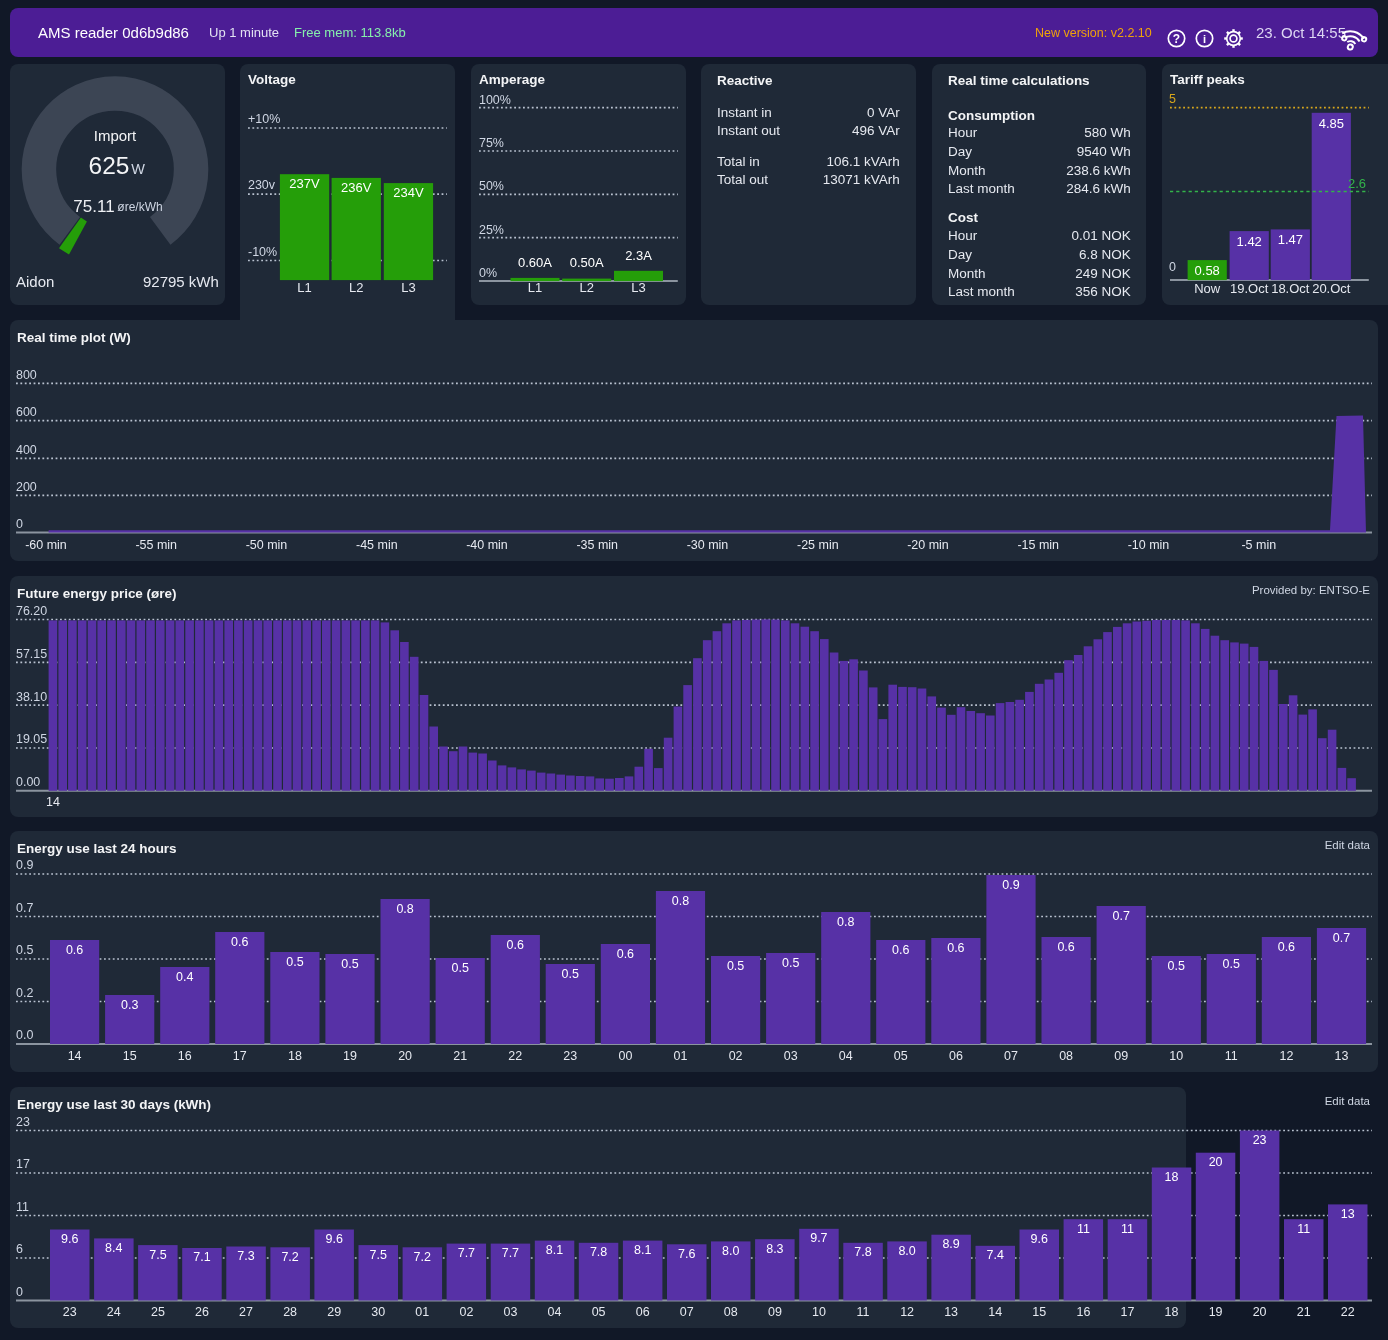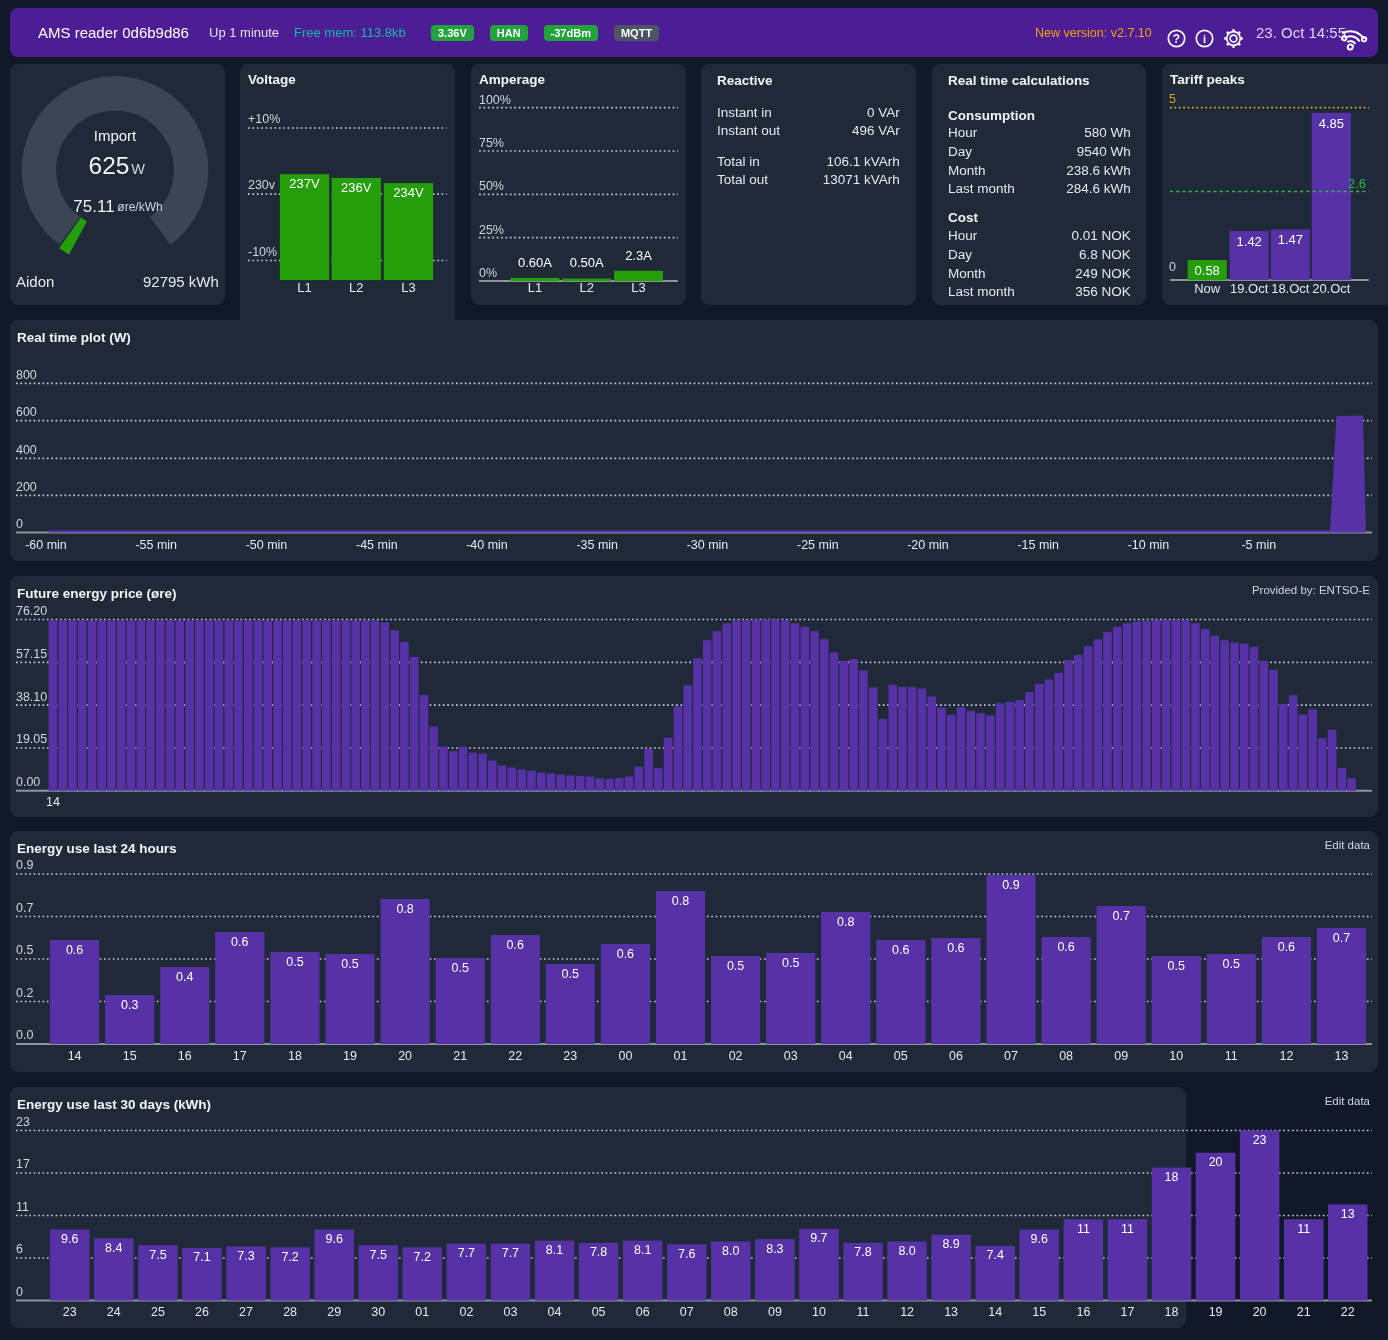--- a/index.html
+++ b/index.html
@@ -6,28 +6,22 @@
 svg{position:absolute;left:0;top:0;}
 svg text{font-family:"Liberation Sans",sans-serif;}
 .hdr{position:absolute;left:10px;top:8px;width:1367.6px;height:49px;background:#4c1d95;border-radius:8px;color:#fff;}
 .hrow{position:absolute;top:0;height:49px;display:flex;align-items:center;}
 .badge{display:inline-block;border-radius:4px;font-size:11px;font-weight:bold;padding:2px 7px;margin-right:16px;color:#fff;}
 
 </style></head><body>
 <div class="hdr">
     <div class="hrow" style="left:28px;font-size:15px;">AMS reader 0d6b9d86</div>
     <div class="hrow" style="left:199px;font-size:13px;color:#e2e2f2;">Up 1 minute</div>
-    <div class="hrow" style="left:284px;font-size:13px;color:#14b8a6;">Free mem: 113.8kb</div>
-    <div class="hrow" style="left:421px;">
-      <span class="badge" style="background:#22a33e;">3.36V</span>
-      <span class="badge" style="background:#22a33e;">HAN</span>
-      <span class="badge" style="background:#22a33e;">-37dBm</span>
-      <span class="badge" style="background:#4b5563;">MQTT</span>
-    </div>
-    <div class="hrow" style="left:1025px;font-size:12.5px;color:#f0a30a;">New version: v2.7.10</div>
+    <div class="hrow" style="left:284px;font-size:13px;color:#86efac;">Free mem: 113.8kb</div>
+    <div class="hrow" style="left:1025px;font-size:12.5px;color:#f0a30a;">New version: v2.2.10</div>
     <svg style="left:1156px;top:20px;" width="180" height="24" viewBox="0 0 180 24">
 <circle cx="10.5" cy="10.5" r="8.2" fill="none" stroke="#fff" stroke-width="1.7"></circle>
 <text x="10.5" y="15" font-size="12" fill="#fff" text-anchor="middle" font-weight="bold">?</text>
 <circle cx="38.5" cy="10.5" r="8.2" fill="none" stroke="#fff" stroke-width="1.7"></circle>
 <text x="38.5" y="14.5" font-size="11" fill="#fff" text-anchor="middle" font-weight="bold">i</text>
 <g transform="translate(67.5,10.5)">
 <circle r="3.4" fill="none" stroke="#fff" stroke-width="1.7"></circle>
 <g fill="none" stroke="#fff" stroke-width="1.7">
           <circle r="6.8"></circle>
         </g>

